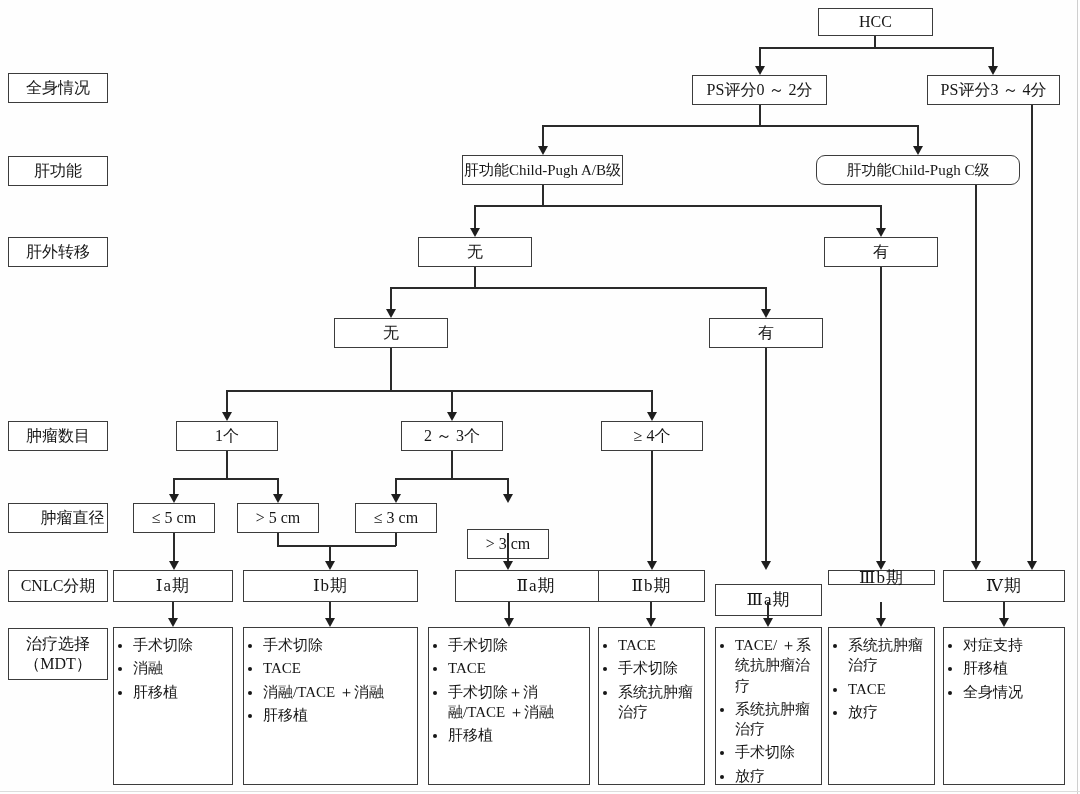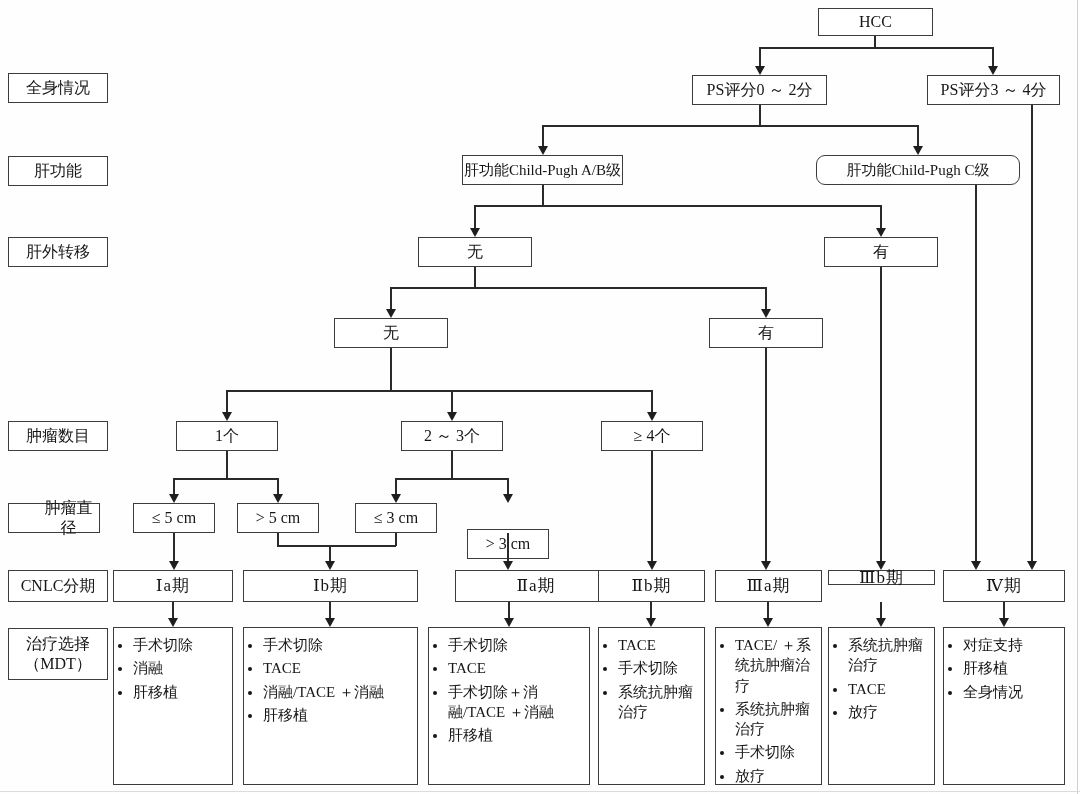--- a/index.html
+++ b/index.html
@@ -32,21 +32,21 @@
     </div>
   <div class="box" style="left:8px;top:156px;width:100px;height:30px;">
       <span>肝功能</span>
     </div>
   <div class="box" style="left:8px;top:237px;width:100px;height:30px;">
       <span>肝外转移</span>
     </div>
   <div class="box" style="left:8px;top:421px;width:100px;height:30px;">
       <span>肿瘤数目</span>
     </div>
-  <div class="box" style="left:8px;top:503px;width:92px;height:30px;padding-left:29px;">
+  <div class="box" style="left:8px;top:503px;width:100px;height:30px;padding-left:29px;">
       <span>肿瘤直径</span>
     </div>
   <div class="box" style="left:8px;top:570px;width:100px;height:32px;">
       <span>CNLC分期</span>
     </div>
   <div class="box pre" style="left:8px;top:628px;width:100px;height:52px;"><span class="pre">治疗选择
 （MDT）</span></div>
 
   <div class="box" style="left:818px;top:8px;width:115px;height:28px;">
       <span>HCC</span>
@@ -102,21 +102,21 @@
     </div>
   <div class="box stage" style="left:243px;top:570px;width:175px;height:32px;">
       <span>Ⅰb期</span>
     </div>
   <div class="box stage" style="left:428px;top:570px;width:162px;height:32px;margin-left:27px;">
       <span>Ⅱa期</span>
     </div>
   <div class="box stage" style="left:598px;top:570px;width:107px;height:32px;">
       <span>Ⅱb期</span>
     </div>
-  <div class="box stage" style="left:715px;top:570px;width:107px;height:32px;">
+  <div class="box stage" style="left:715px;top:584px;width:107px;height:32px;">
       <span>Ⅲa期</span>
     </div>
   <div class="box stage" style="left:828px;top:570px;width:107px;height:15px;">
       <span>Ⅲb期</span>
     </div>
   <div class="box stage" style="left:943px;top:570px;width:122px;height:32px;">
       <span>Ⅳ期</span>
     </div>
 
   <div class="treat" style="left:113px;top:627px;width:120px;height:158px;">

